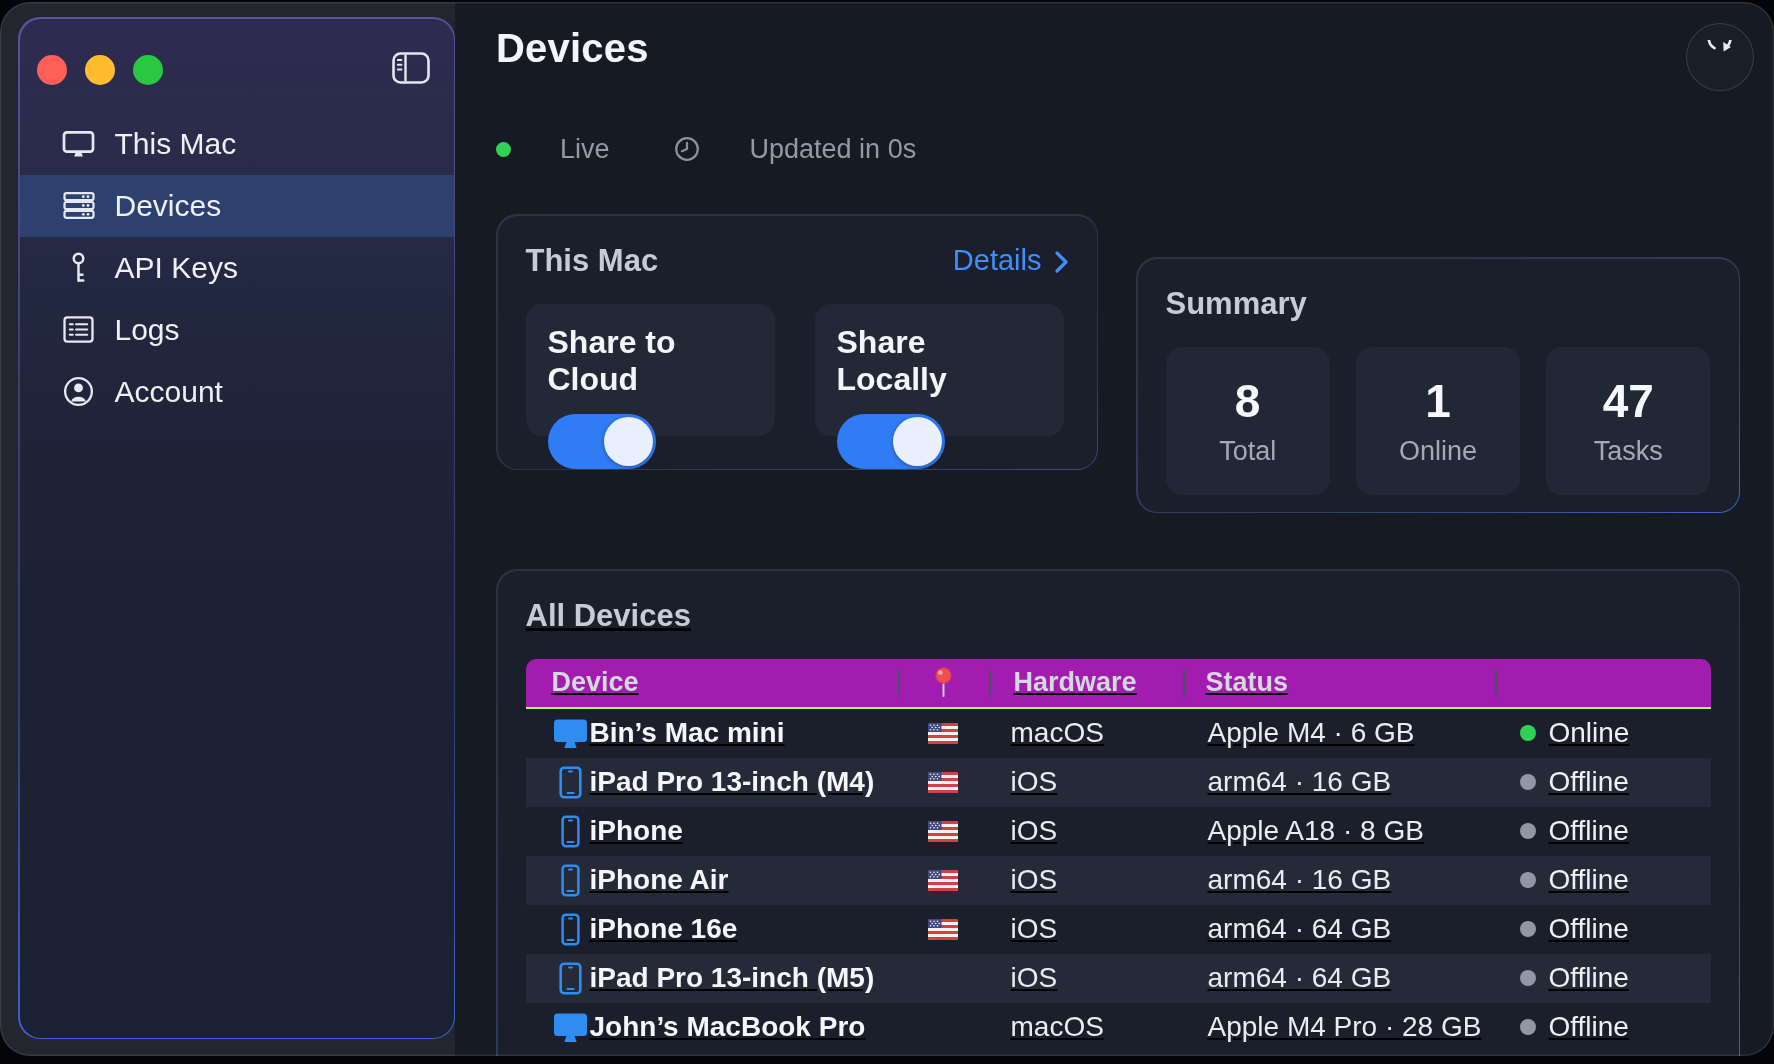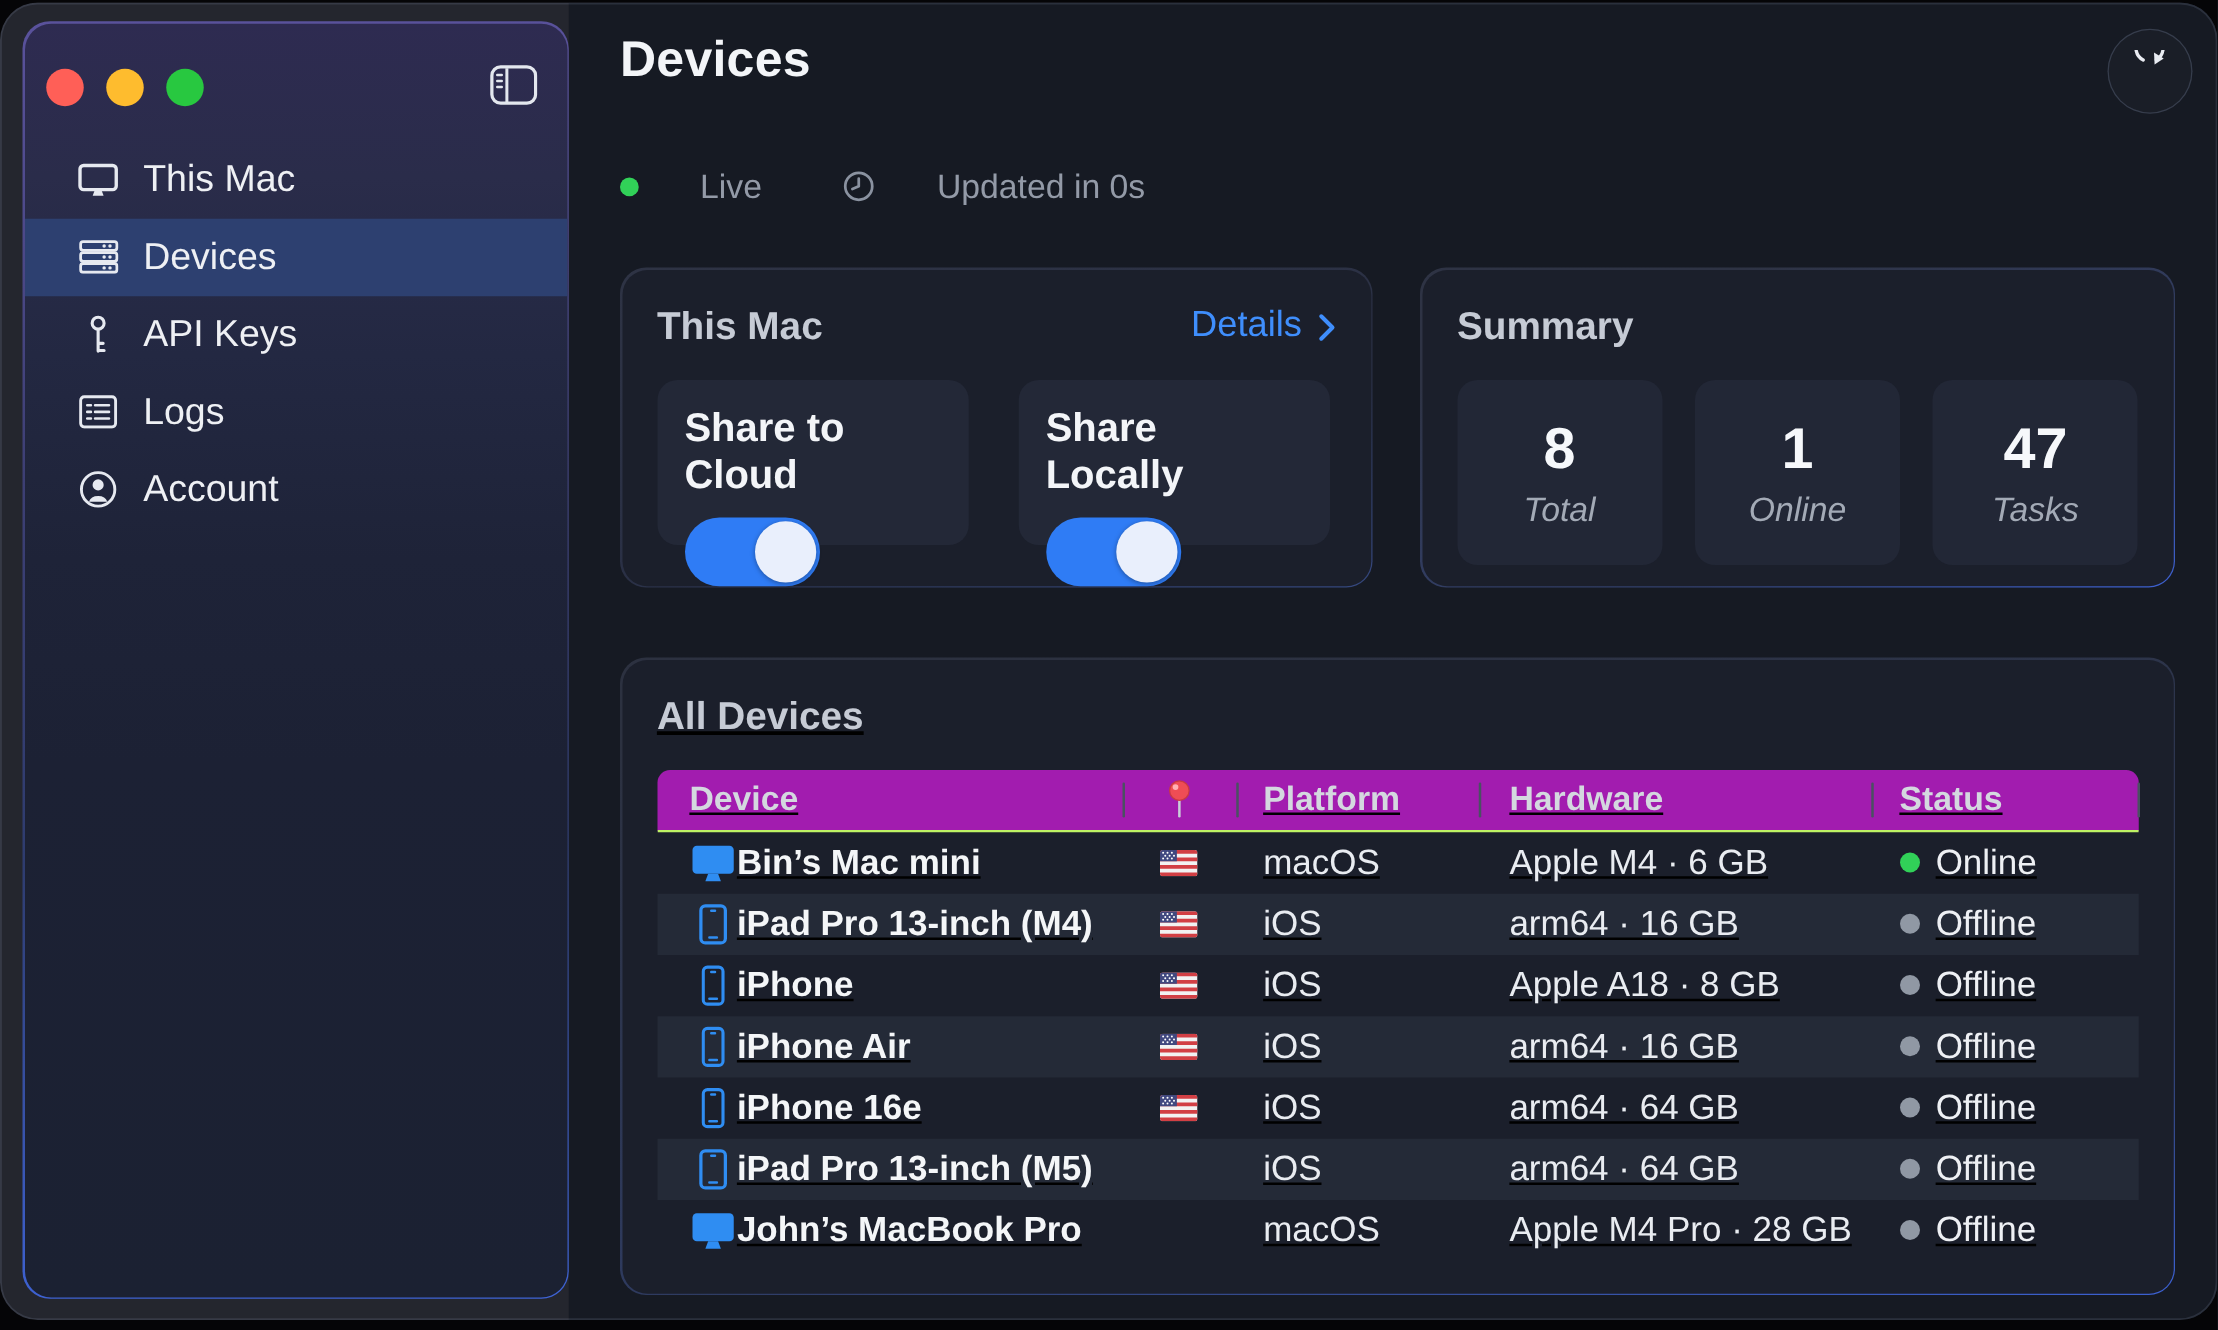--- a/index.html
+++ b/index.html
@@ -50,36 +50,36 @@
     color:#e9ecf2; cursor:pointer; display:flex; align-items:center; justify-content:center;
   }
   .live-row { margin:64px 0 0 41px; display:flex; align-items:center; height:30px;gap:36px; }
   .dot.live { width:15px; height:15px; border-radius:50%; background:#31d158; }
   .live-row .muted { font-size:27px; color:#939aa7; margin-left:13px; }
   .live-row .clock { margin-left:28px; color:#8a92a0; display:flex; }
   .live-row .muted + .icn + .muted { margin-left:14px; }
   .cards-row { margin:50px 34px 0 41px; display:flex; gap:38px; }
   .frame { padding:1.5px; border-radius:21px; }
   .frame.tm { width:602px; height:256px; background:linear-gradient(165deg,#2e3344,#2a3045 60%,#35487f); }
-  .frame.sm { flex:1; height:256px; background:linear-gradient(160deg,#2e3344 20%,#33416e 70%,#3e62d4); }
+  .frame.sm { flex:1; height:256px; background:linear-gradient(160deg,#2e3344 20%,#33416e 70%,#3e62d4);margin-top:43px; }
   .frame.dv { margin:56px 34px 0 41px; background:linear-gradient(170deg,#2c3140 10%,#2e3a5e 70%,#3c61d3);text-decoration:underline; }
   .inner { width:100%; height:100%; border-radius:20px; background:#1b1f2b; padding:26px 28px; }
   .card-head { display:flex; align-items:center; justify-content:space-between; }
   h2 { margin:0; font-size:31px; line-height:38px; font-weight:700; color:#c6cbd5; }
   .details { display:flex; align-items:center; gap:12px; color:#3f8efc; font-size:29px; font-weight:500; cursor:pointer; text-decoration:none; }
   .details .icn { display:flex; margin-top:2px; }
   .tiles { margin-top:24px; display:flex; gap:40px; }
   .tile { width:249px; height:132px; background:#232837; border-radius:16px; padding:20px 22px; }
   .tile .tlabel { font-size:32px; font-weight:600; color:#f3f5f8; }
   .switch { margin-top:16px; width:108px; height:55px; border-radius:28px; background:#2f7cf5; position:relative; cursor:pointer; }
   .switch .knob { position:absolute; top:3px; right:3px; width:49px; height:49px; border-radius:25px; background:#e9effc; box-shadow:0 1px 4px rgba(0,0,0,.35); }
   .stats { margin-top:24px; display:flex; gap:26px; }
   .stat { flex:1; height:148px; background:#222736; border-radius:16px; display:flex; flex-direction:column; align-items:center; justify-content:center; }
   .stat .num { font-size:46px; font-weight:700; color:#f6f8fb; }
-  .stat .lbl { font-size:27px; color:#a3aab6; margin-top:8px;font-style:italic; }
+  .stat .lbl { font-size:27px; color:#a3aab6; margin-top:8px; }
   
   .table { margin-top:24px; }
   .thead, .tr { display:grid; grid-template-columns:372px 91px 194px 314px 215px; align-items:center; }
   .thead { height:50px; background:#a21caf; border-radius:10px 10px 0 0; border-bottom:2px solid #bef264; }
   .th { position:relative; height:100%; display:flex; align-items:center; font-size:27px; font-weight:600; color:#d4d8df; }
   .th:not(.c0)::before { content:''; position:absolute; left:0; top:10px; height:28px; width:2px; background:#4a5162; border-radius:1px; }
   .th.c4::after { content:''; position:absolute; right:0; top:10px; height:28px; width:2px; background:#4a5162; border-radius:1px; }
   .c0 { padding-left:26px; } .c1 { justify-content:center; display:flex; align-items:center; }
   .c2 { padding-left:22px; } .c3 { padding-left:25px; } .c4 { padding-left:23px; }
   .tr { height:49px; cursor:pointer; }
@@ -256,23 +256,20 @@
               </div>
               <div class="th c1">
                 <span class="icn ">
                   <svg width="21" height="34" viewBox="0 0 21 34" fill="none">
                     <path d="M10.5 16v14" stroke="#c9ced8" stroke-width="2" stroke-linecap="round"></path>
                     <circle cx="10.5" cy="9.5" r="7.8" fill="#ef4d55" stroke="#c93a42" stroke-width="1"></circle>
                     <circle cx="7.4" cy="6.6" r="2.3" fill="#ffb0b4"></circle>
                   </svg>
                 </span>
               </div>
-              <div class="th c2">
-                <span>Platform</span>
-              </div>
               <div class="th c3">
                 <span>Hardware</span>
               </div>
               <div class="th c4">
                 <span>Status</span>
               </div>
             </div>
           <div id="tbody">
               <div class="tr">
                 <div class="cell dev c0">

